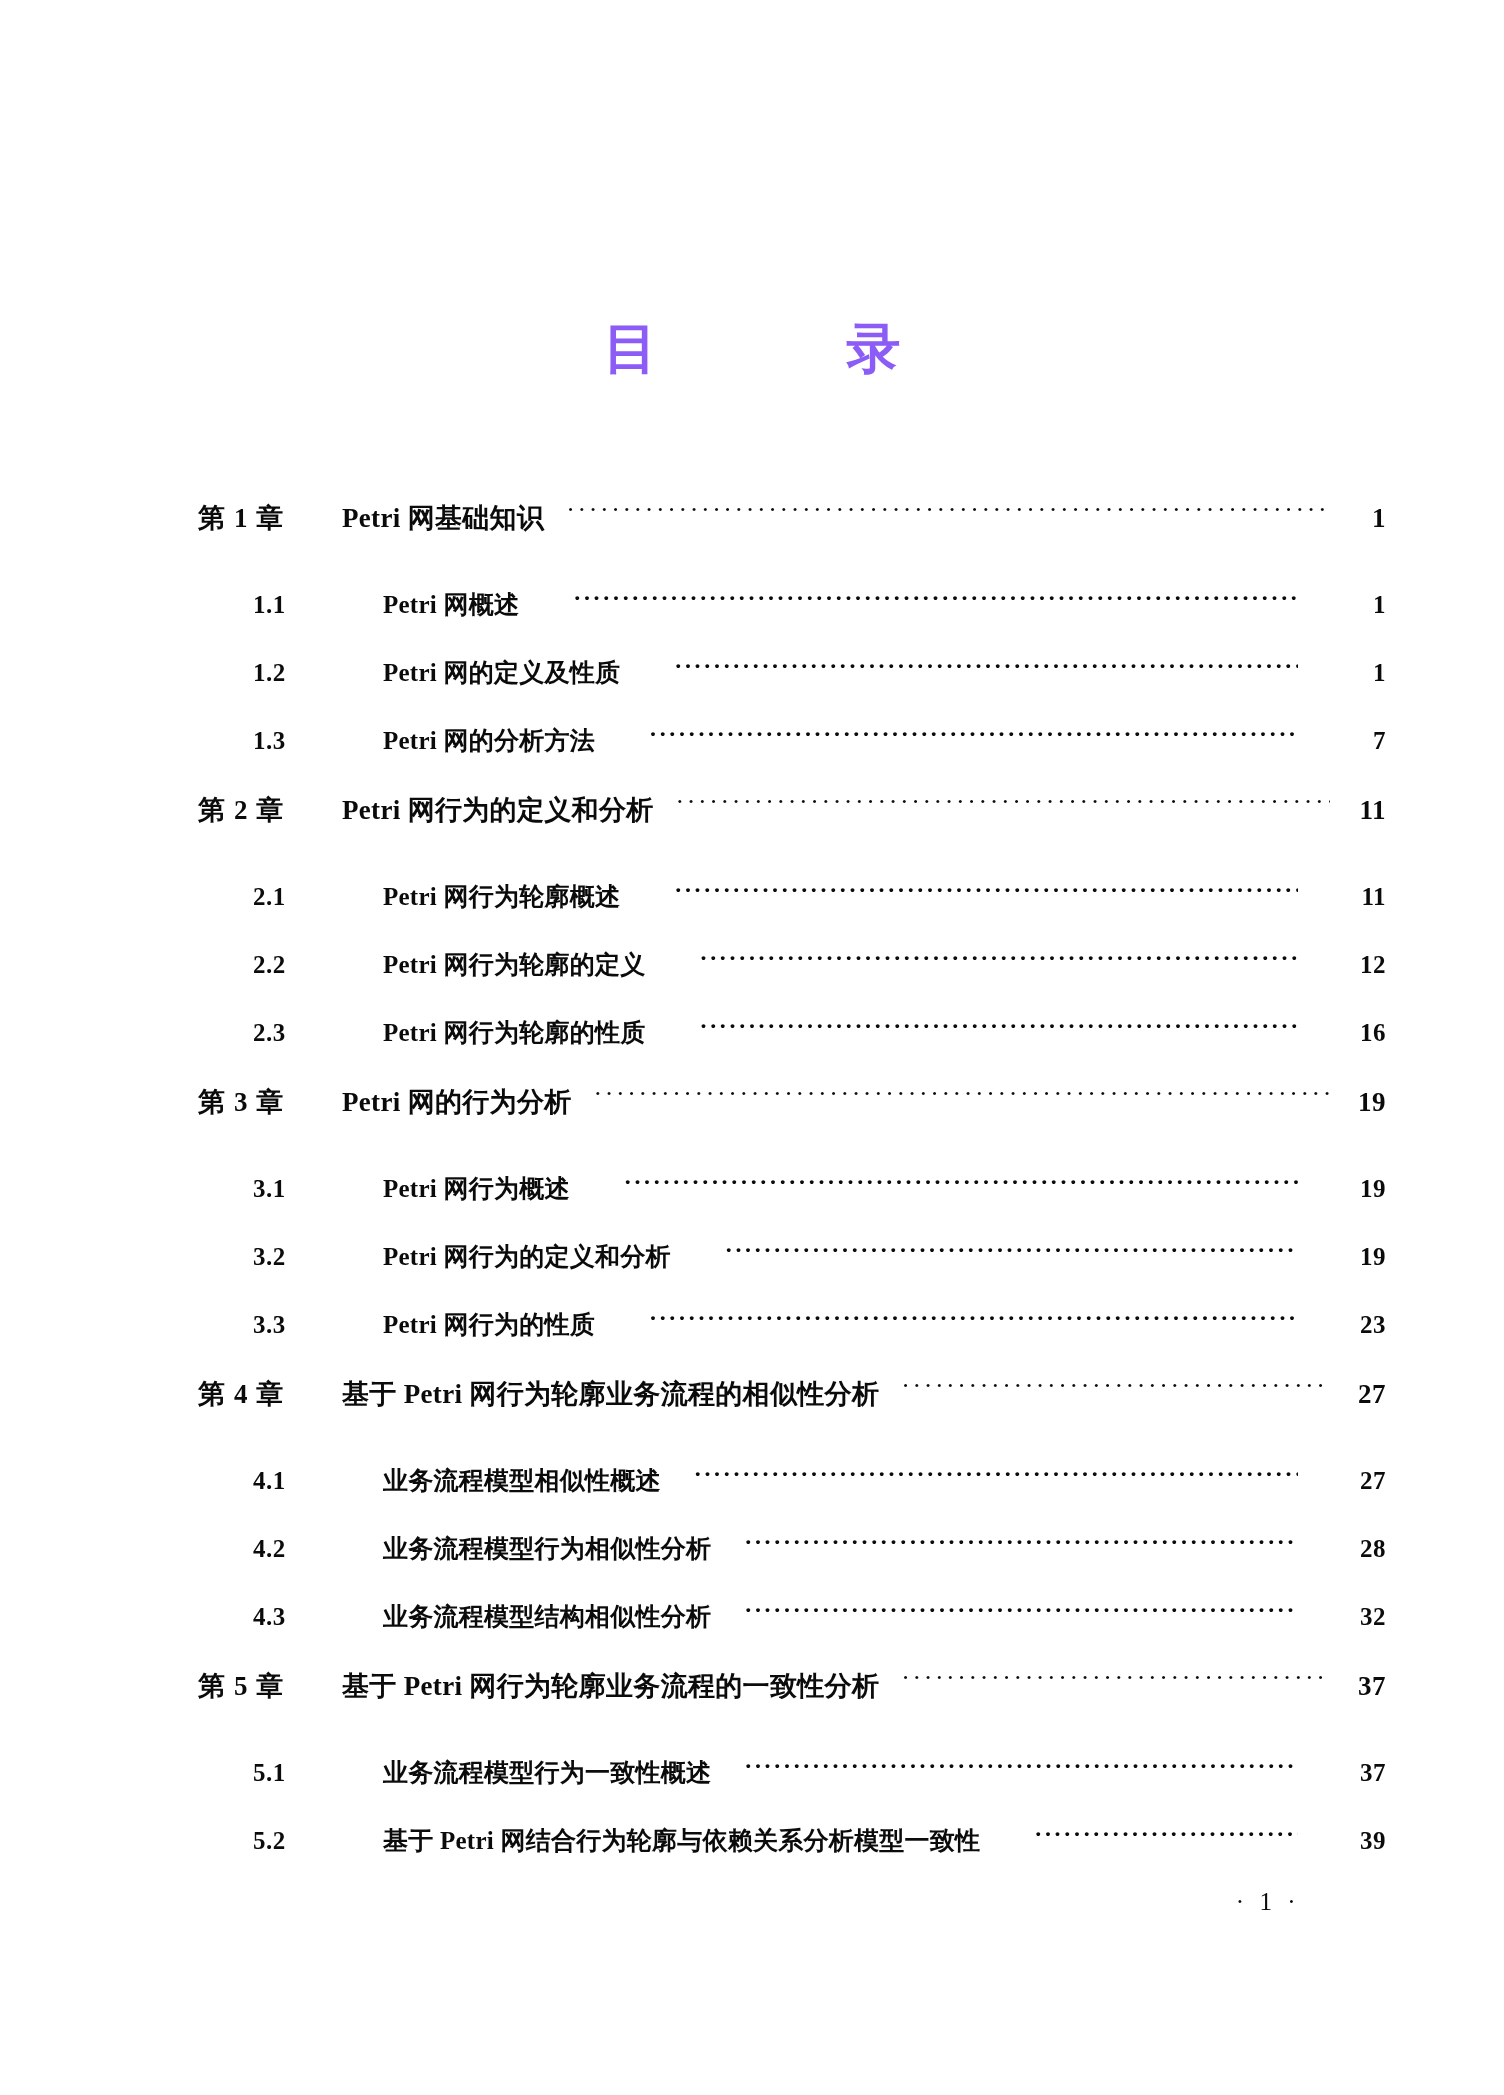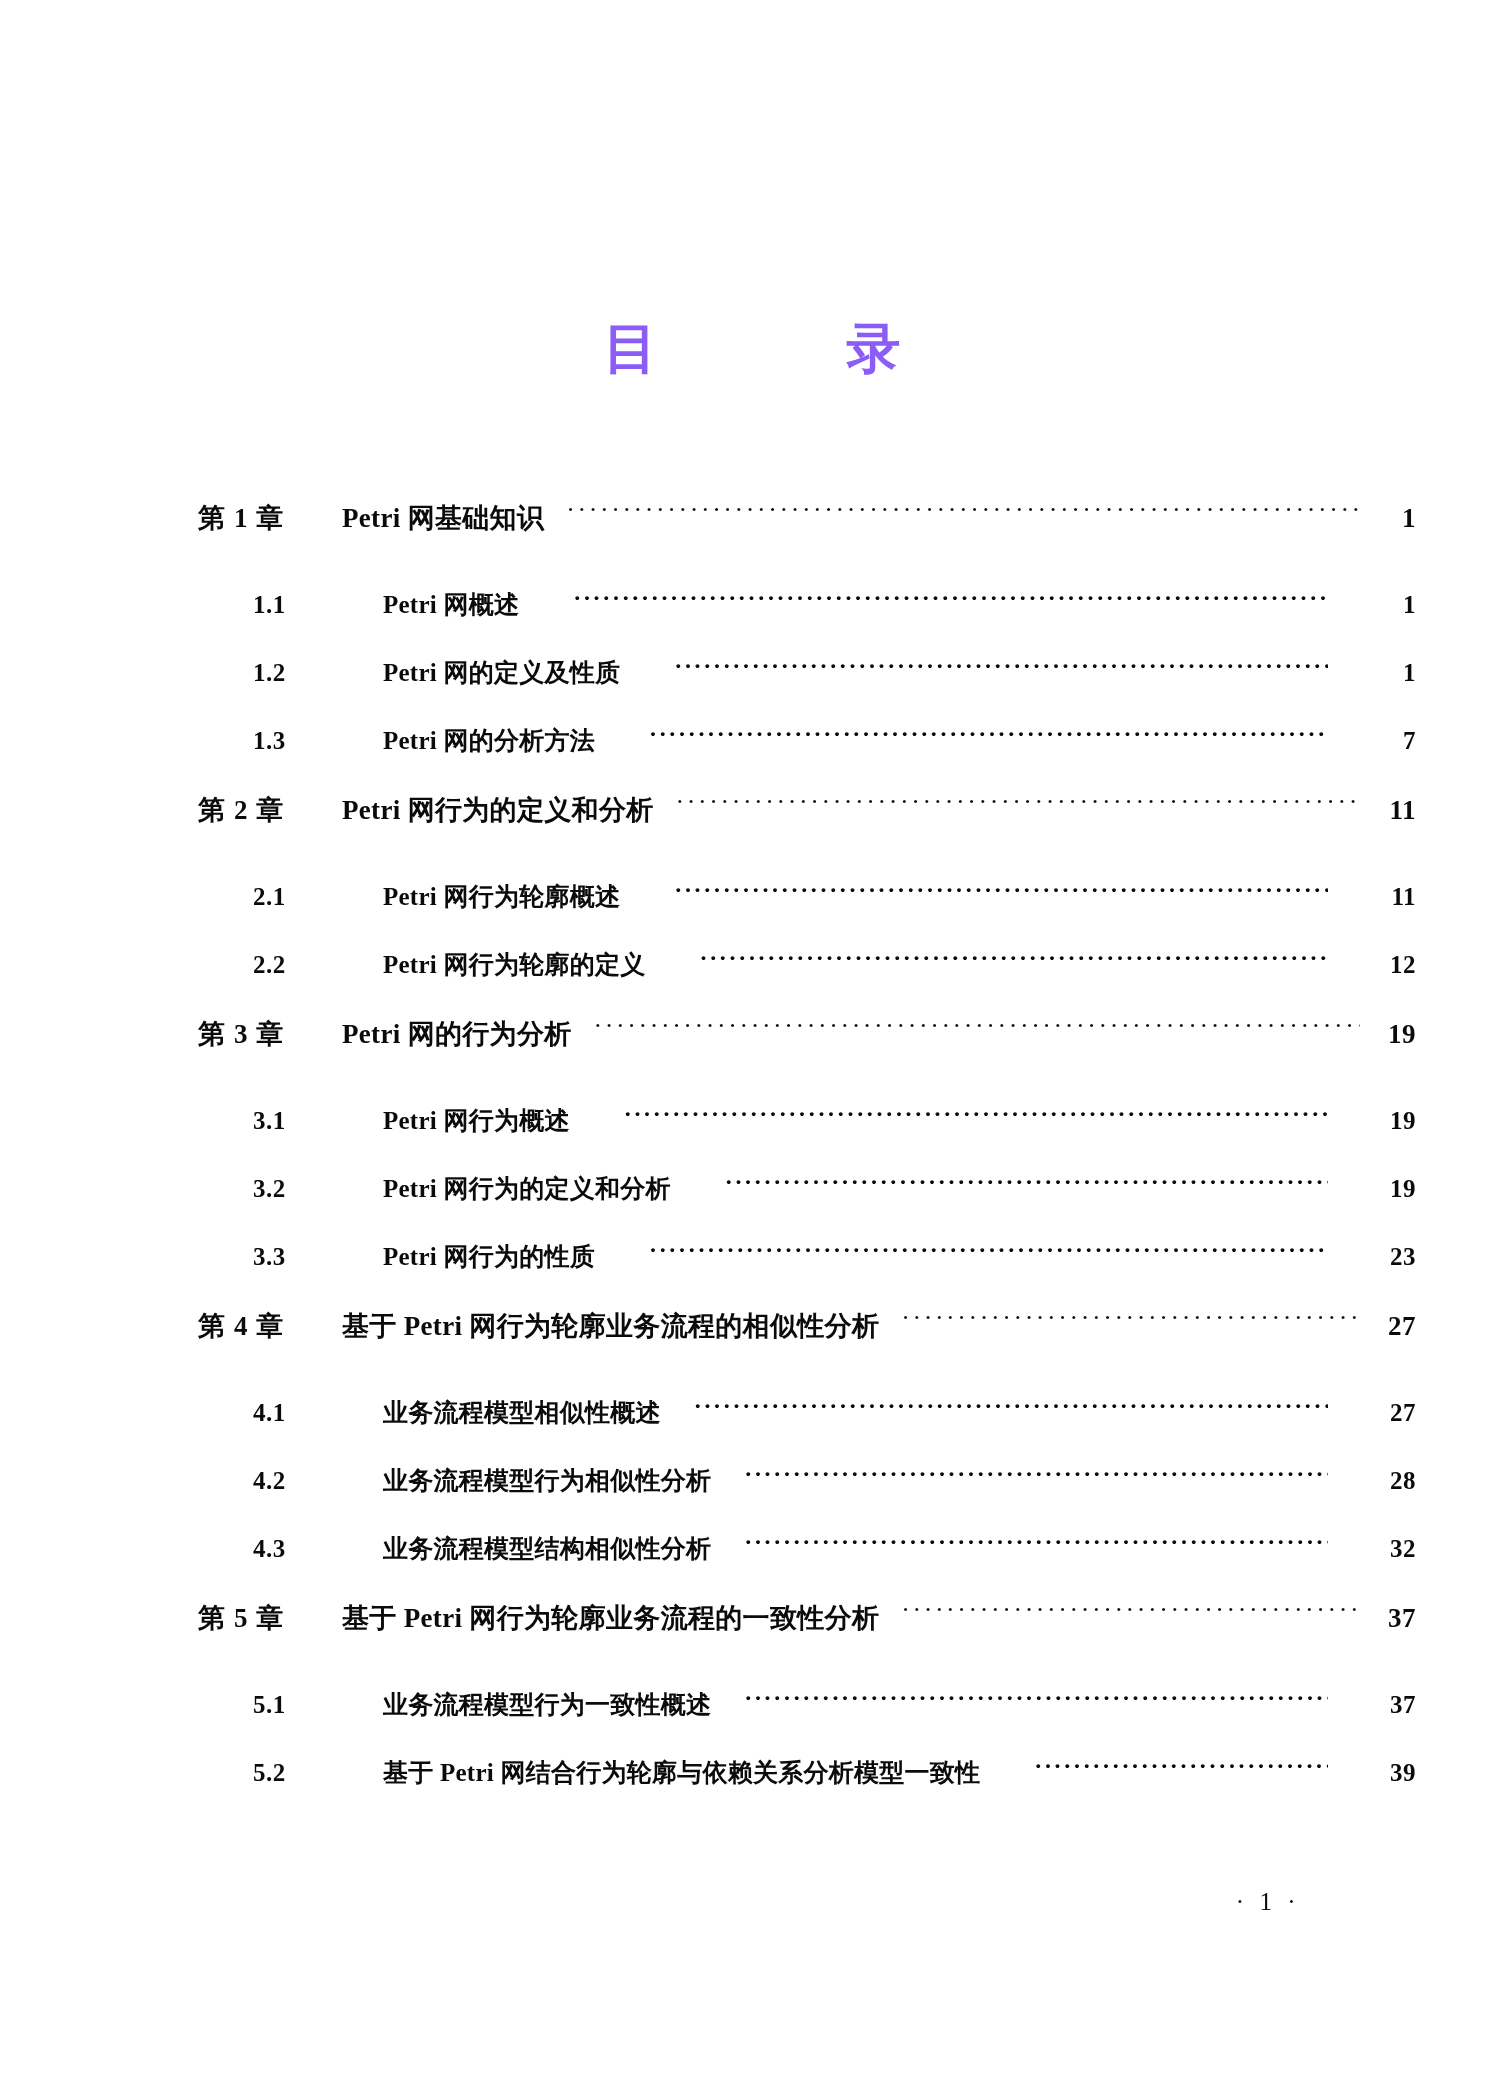--- a/index.html
+++ b/index.html
@@ -44,21 +44,21 @@
     top: 500px;
     left: 0;
     width: 1504px;
   }
 
   .toc-entry {
     display: flex;
     align-items: baseline;
     width: 1504px;
     box-sizing: border-box;
-    padding-right: 88px;
+    padding-right: 118px;
     color: #0b0b0b;
   }
 
   
   .toc-entry.level-1 {
     padding-left: 198px;
     height: 88px;
     font-size: 27px;
     font-weight: bold;
   }
@@ -181,20 +181,26 @@
         <span class="entry-label">Petri 网行为轮廓概述</span>
         <span class="entry-leader lead-gap"></span>
         <span class="entry-page">11</span>
       </div>
       <div class="toc-entry level-2">
         <span class="entry-num">2.2</span>
         <span class="entry-label">Petri 网行为轮廓的定义</span>
         <span class="entry-leader lead-gap"></span>
         <span class="entry-page">12</span>
       </div>
+      <div class="toc-entry level-2">
+        <span class="entry-num">2.3</span>
+        <span class="entry-label">Petri 网行为轮廓的性质</span>
+        <span class="entry-leader lead-gap"></span>
+        <span class="entry-page">16</span>
+      </div>
       <div class="toc-entry level-1">
         <span class="entry-num">第 3 章</span>
         <span class="entry-label">Petri 网的行为分析</span>
         <span class="entry-leader lead-gap"></span>
         <span class="entry-page">19</span>
       </div>
       <div class="toc-entry level-2">
         <span class="entry-num">3.1</span>
         <span class="entry-label">Petri 网行为概述</span>
         <span class="entry-leader lead-gap"></span>

